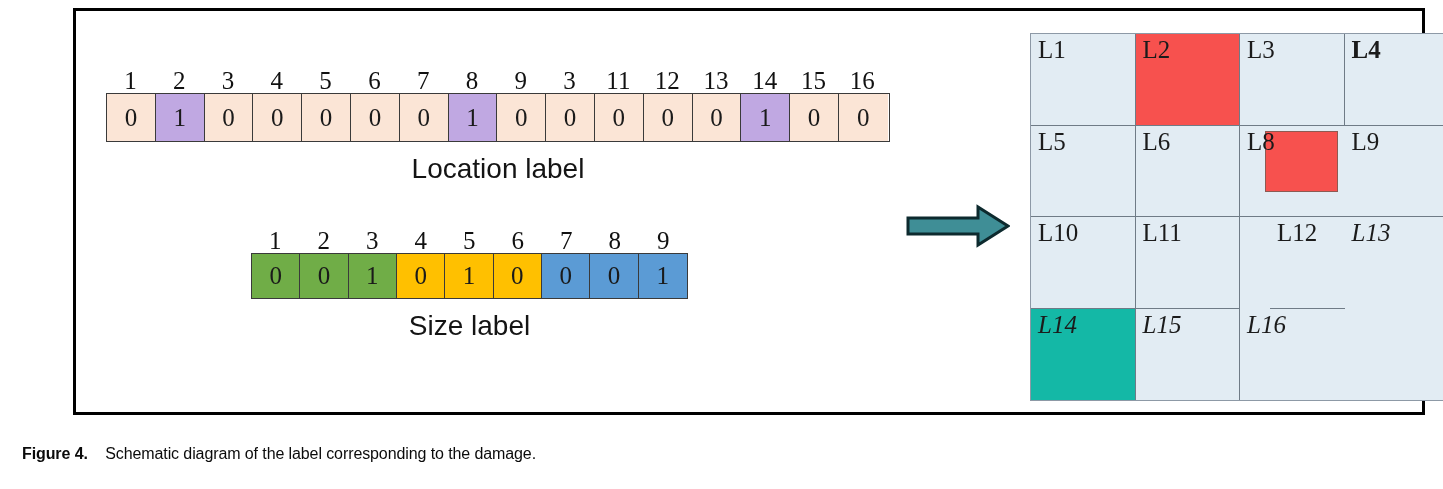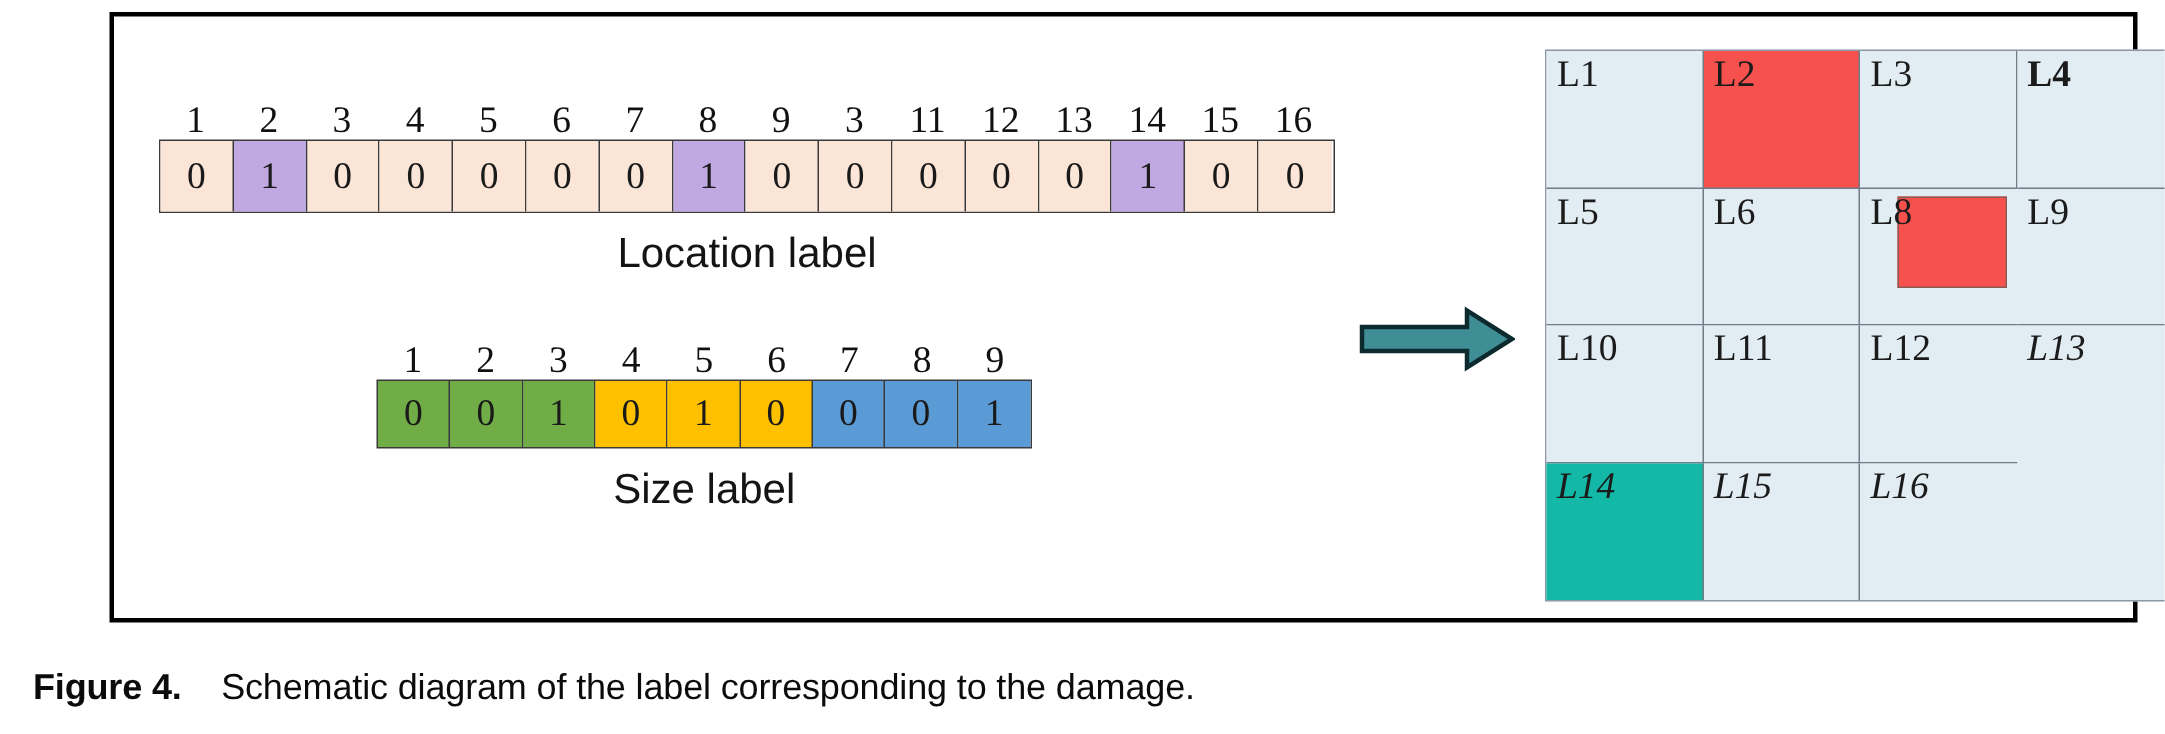--- a/index.html
+++ b/index.html
@@ -133,21 +133,21 @@
     line-height: 1.1;
     z-index: 3;
   }
 
   
   #figure-caption {
     position: absolute;
     left: 22px;
     top: 445px;
     font-family: "Liberation Sans", sans-serif;
-    font-size: 24px;
+    font-size: 16px;
     color: #0b0b0b;
     letter-spacing: -0.1px;
     white-space: nowrap;
     text-align: center;
   }
   #caption-label {
     font-weight: bold;
   }
   #caption-text { font-weight: normal; }
 </style>
@@ -253,21 +253,21 @@
       </div>
       <div class="grid-cell" style="border-right-color: rgb(111, 123, 134); border-bottom-color: rgb(111, 123, 134);">
         <span class="cell-label">L9</span>
       </div>
       <div class="grid-cell" style="border-right-color: rgb(111, 123, 134); border-bottom-color: rgb(111, 123, 134);">
         <span class="cell-label">L10</span>
       </div>
       <div class="grid-cell" style="border-right-color: rgb(111, 123, 134); border-bottom-color: rgb(111, 123, 134);">
         <span class="cell-label">L11</span>
       </div>
-      <div class="grid-cell col-last" style="border-right-color: rgb(111, 123, 134); border-bottom-color: rgb(111, 123, 134);">
+      <div class="grid-cell col-last" style="border-right-color: rgb(111, 123, 134); border-bottom-color: rgb(111, 123, 134); margin-left: 30px;">
         <span class="cell-label">L12</span>
       </div>
       <div class="grid-cell row-last" style="border-right-color: rgb(111, 123, 134); border-bottom-color: rgb(111, 123, 134);">
         <span class="cell-label">L13</span>
       </div>
       <div class="grid-cell row-last damaged-full" style="border-right-color: rgb(111, 123, 134); border-bottom-color: rgb(111, 123, 134); background: #14b8a6; padding-left: 16px;">
         <span class="cell-label">L14</span>
       </div>
       <div class="grid-cell row-last" style="border-right-color: rgb(111, 123, 134); border-bottom-color: rgb(111, 123, 134);">
         <span class="cell-label">L15</span>

